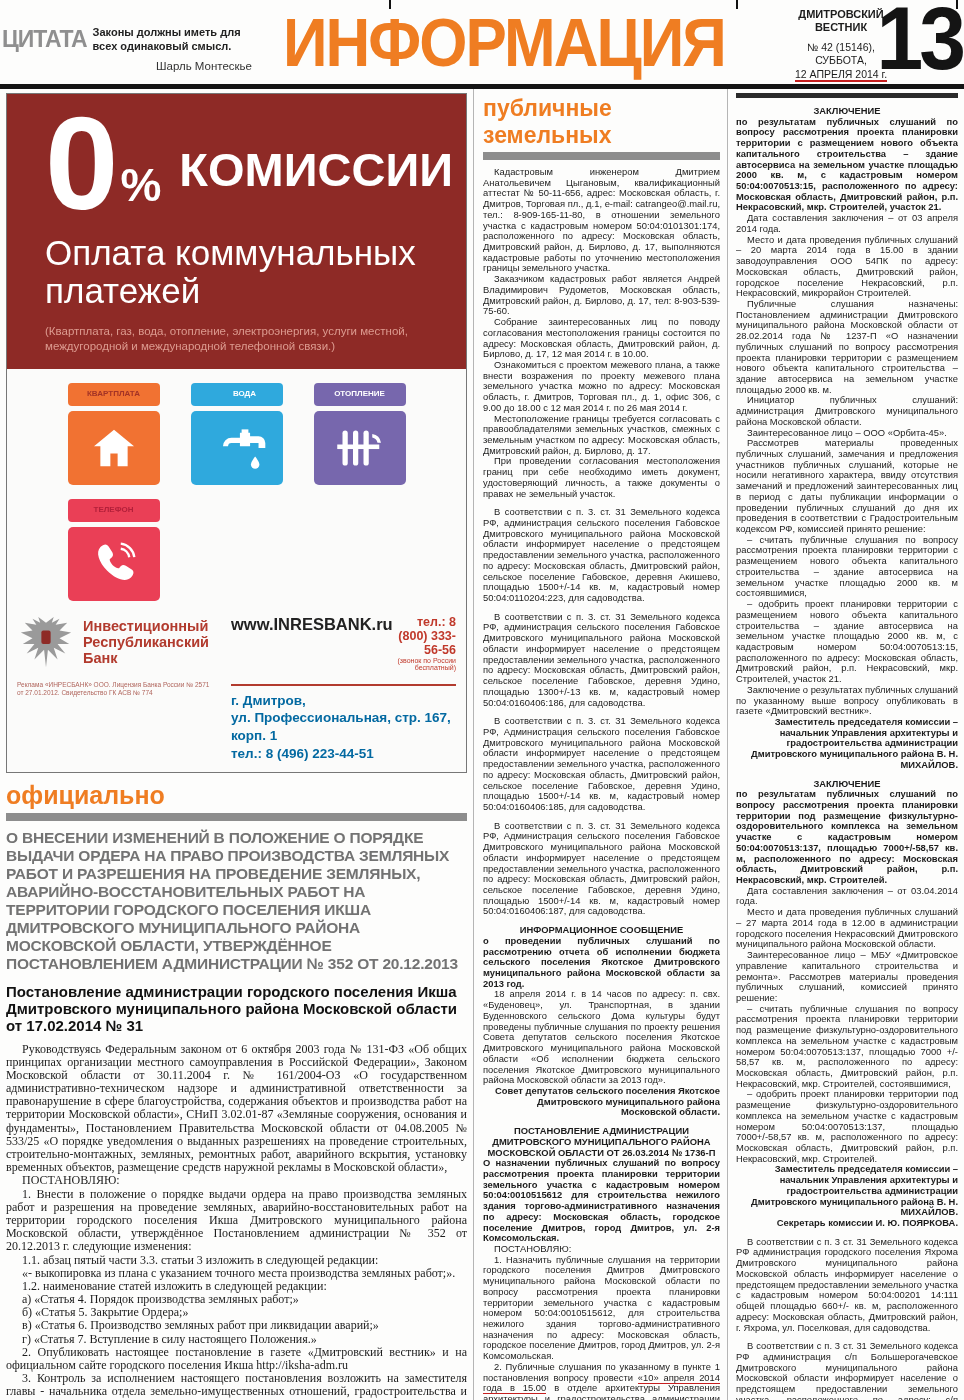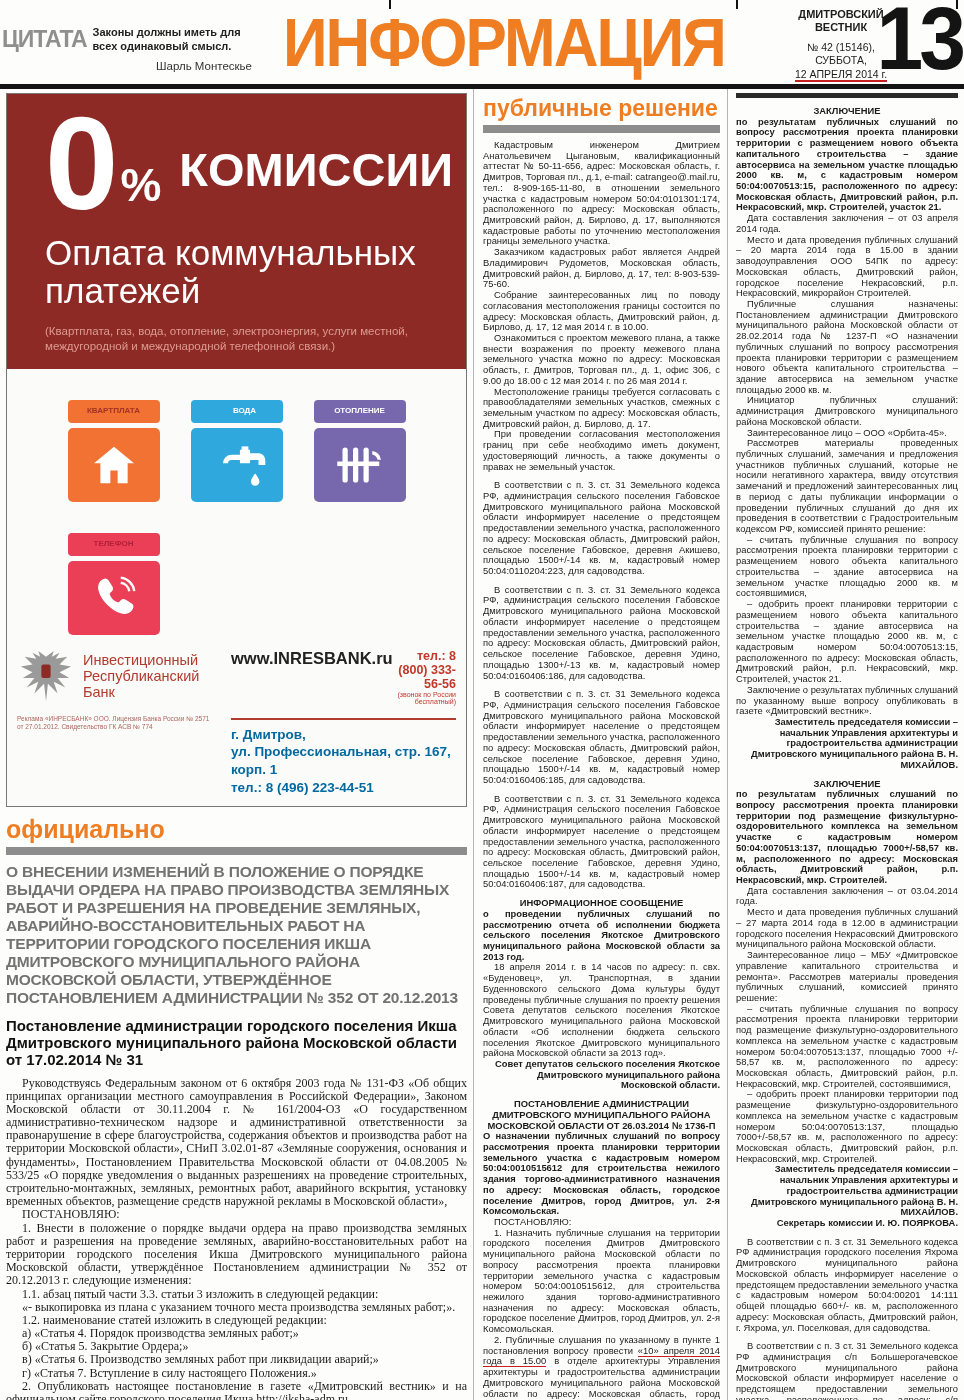--- a/index.html
+++ b/index.html
@@ -33,31 +33,31 @@
   .ad{border:1px solid #777;margin-bottom:8px;}
   .ad-top{background:#8e2a26;color:#fff;padding:16px 24px 14px 38px;}
   .ad-zero-row{display:flex;align-items:flex-start;}
   .ad-zero{font-size:132px;font-weight:bold;line-height:0.82;letter-spacing:-4px;}
   .ad-percent{font-size:46px;font-weight:bold;margin:48px 18px 0 6px;}
   .ad-word{font-size:47px;font-weight:bold;margin-top:32px;letter-spacing:0;}
   .ad-sub{font-size:35px;font-weight:normal;line-height:1.08;margin-top:16px;width:400px;}
   .ad-note{font-size:11.5px;color:#dd9b90;margin-top:14px;line-height:1.35;width:400px;}
   .tiles{display:grid;grid-template-columns:repeat(3,92px);column-gap:31px;row-gap:14px;
          justify-content:center;padding:14px 0 10px 0;background:#fbfbfa;}
-  .tile{display:flex;flex-direction:column;gap:5px;margin-top:17px;}
+  .tile{display:flex;flex-direction:column;gap:5px;}
   .tile-label{height:23px;border-radius:4px;color:#fff;font-size:8px;font-weight:bold;
               display:flex;align-items:center;justify-content:center;text-align:center;line-height:1.05;}
   .tile-box{height:74px;border-radius:5px;display:flex;align-items:center;justify-content:center;}
   .t-orange{background:#f17232;} .t-yellow{background:#f6b62f;} .t-blue{background:#2fa9dd;padding-left:16px;}
   .t-purple{background:#7767ad;} .t-green{background:#4cb84c;} .t-red{background:#ea3f56;}
   .lbl-dark{color:#a33326;} .lbl-darkred{color:#b3203a;}
   .bank-row{display:flex;background:#fbfbfa;padding:4px 10px 10px 10px;}
   .bank-left{width:200px;}
   .bank-left-top{display:flex;align-items:center;gap:8px;}
-  .bank-name{color:#b23b2e;font-weight:normal;font-size:14.5px;line-height:1.1;}
+  .bank-name{color:#b23b2e;font-weight:bold;font-size:14.5px;line-height:1.1;}
   .bank-license{font-size:6.5px;color:#b0655c;margin-top:10px;line-height:1.3;}
   .bank-right{flex:1;padding-left:14px;}
   .bank-site-row{display:flex;justify-content:space-between;align-items:flex-start;border-bottom:2px solid #b23b2e;padding-bottom:13px;}
   .bank-site{font-weight:bold;font-size:16.5px;color:#222;}
   .bank-phone{color:#c0392b;font-weight:bold;font-size:12.5px;text-align:right;}
   .bank-phone-note{color:#c0392b;font-size:7px;text-align:right;}
   .bank-addr{font-weight:bold;font-size:13.5px;line-height:1.3;margin-top:6px;color:#0369a1;}
   
   .headline{font-size:15.5px;font-weight:bold;line-height:1.16;margin:8px 0 10px 0;color:#737373;
             letter-spacing:-0.2px;}
@@ -219,21 +219,21 @@
             <p class="fl-p">в) «Статья 6. Производство земляных работ при ликвидации аварий;»</p>
             <p class="fl-p">г) «Статья 7. Вступление в силу настоящего Положения.»</p>
             <p class="fl-p">2. Опубликовать настоящее постановление в газете «Дмитровский вестник» и на официальном сайте городского поселения Икша http://iksha-adm.ru</p>
             <p class="fl-p">3. Контроль за исполнением настоящего постановления возложить на заместителя главы - начальника отдела земельно-имущественных отношений, градостроительства и ремонта  инженерных сооружений администрации городского поселения Икша – Куликову Т. В.</p>
           </div>
       </section>
 
     </div>
 
     <div class="col-mid">
-      <h2 class="section-title" style="font-size:23px;">публичные решение</h2>
+      <h2 class="section-title" style="font-size:23px;">публичные земельных</h2>
       <div class="gray-rule"></div>
       <div class="flow">
           <p class="fl-p">Кадастровым инженером Дмитрием Анатольевичем Цыгановым, квалификационный аттестат № 50-11-656, адрес: Московская область, г. Дмитров, Торговая пл., д.1, e-mail: catrangeo@.mail.ru, тел.: 8-909-165-11-80, в отношении земельного участка с кадастровым номером 50:04:0101301:174, расположенного по адресу: Московская область, Дмитровский район, д. Бирлово, д. 17, выполняются кадастровые работы по уточнению местоположения границы земельного участка.</p>
           <p class="fl-p">Заказчиком кадастровых работ является Андрей Владимирович Рудометов, Московская область, Дмитровский район, д. Бирлово, д. 17, тел: 8-903-539-75-60.</p>
           <p class="fl-p">Собрание заинтересованных лиц по поводу согласования местоположения границы состоится по адресу: Московская область, Дмитровский район, д. Бирлово, д. 17, 12 мая 2014 г. в 10.00.</p>
           <p class="fl-p">Ознакомиться с проектом межевого плана, а также внести возражения по проекту межевого плана земельного участка можно по адресу: Московская область, г. Дмитров, Торговая пл., д. 1, офис 306, с 9.00 до 18.00 с 12 мая 2014 г. по 26 мая 2014 г.</p>
           <p class="fl-p">Местоположение границы требуется согласовать с правообладателями земельных участков, смежных с земельным участком по адресу: Московская область, Дмитровский район, д. Бирлово, д. 17.</p>
           <p class="fl-p">При проведении согласования местоположения границ при себе необходимо иметь документ, удостоверяющий личность, а также документы о правах не земельный участок.</p>
           <p class="fl-pg">В соответствии с п. 3. ст. 31 Земельного кодекса РФ, администрация сельского поселения Габовское Дмитровского муниципального района Московской области информирует население о предстоящем предоставлении земельного участка, расположенного по адресу: Московская область, Дмитровский район, сельское поселение Габовское, деревня Акишево, площадью 1500+/-14 кв. м, кадастровый номер 50:04:0110204:223, для садоводства.</p>
           <p class="fl-pg">В соответствии с п. 3. ст. 31 Земельного кодекса РФ, администрация сельского поселения Габовское Дмитровского муниципального района Московской области информирует население о предстоящем предоставлении земельного участка, расположенного по адресу: Московская область, Дмитровский район, сельское поселение Габовское, деревня Удино, площадью 1300+/-13 кв. м, кадастровый номер 50:04:0160406:186, для садоводства.</p>

